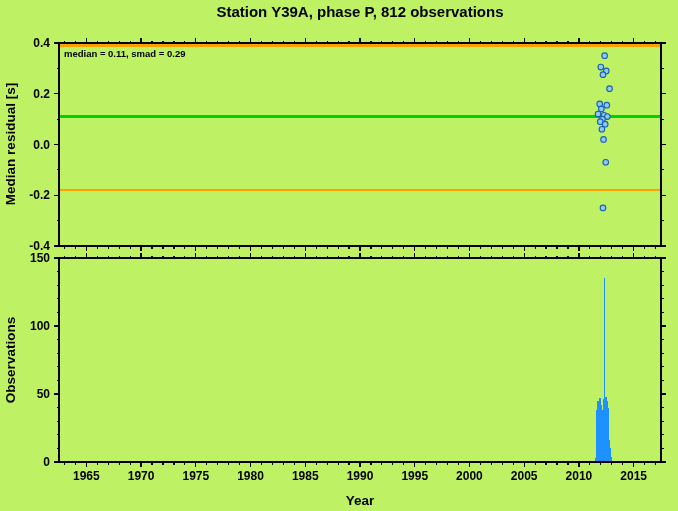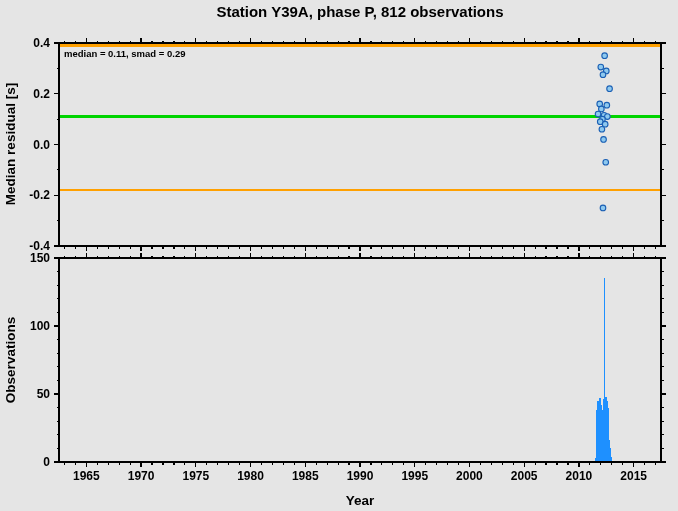--- a/index.html
+++ b/index.html
@@ -4,21 +4,21 @@
 <style>
   html, body {
     margin: 0;
     padding: 0;
     background: #ffffff;
   }
   .figure {
     position: relative;
     width: 678px;
     height: 511px;
-    background: #e5e5e5;
+    background: #bef264;
     font-family: "Liberation Sans", sans-serif;
   }
   svg text {
     font-family: "Liberation Sans", sans-serif;
     fill: #000000;
   }
   .title      { font-size: 15px;   font-weight: bold; }
   .axis-label { font-size: 13.5px; font-weight: bold; }
   .tick-label { font-size: 12px;   font-weight: bold; }
   .annotation { font-size: 9.5px;  font-weight: bold; }

